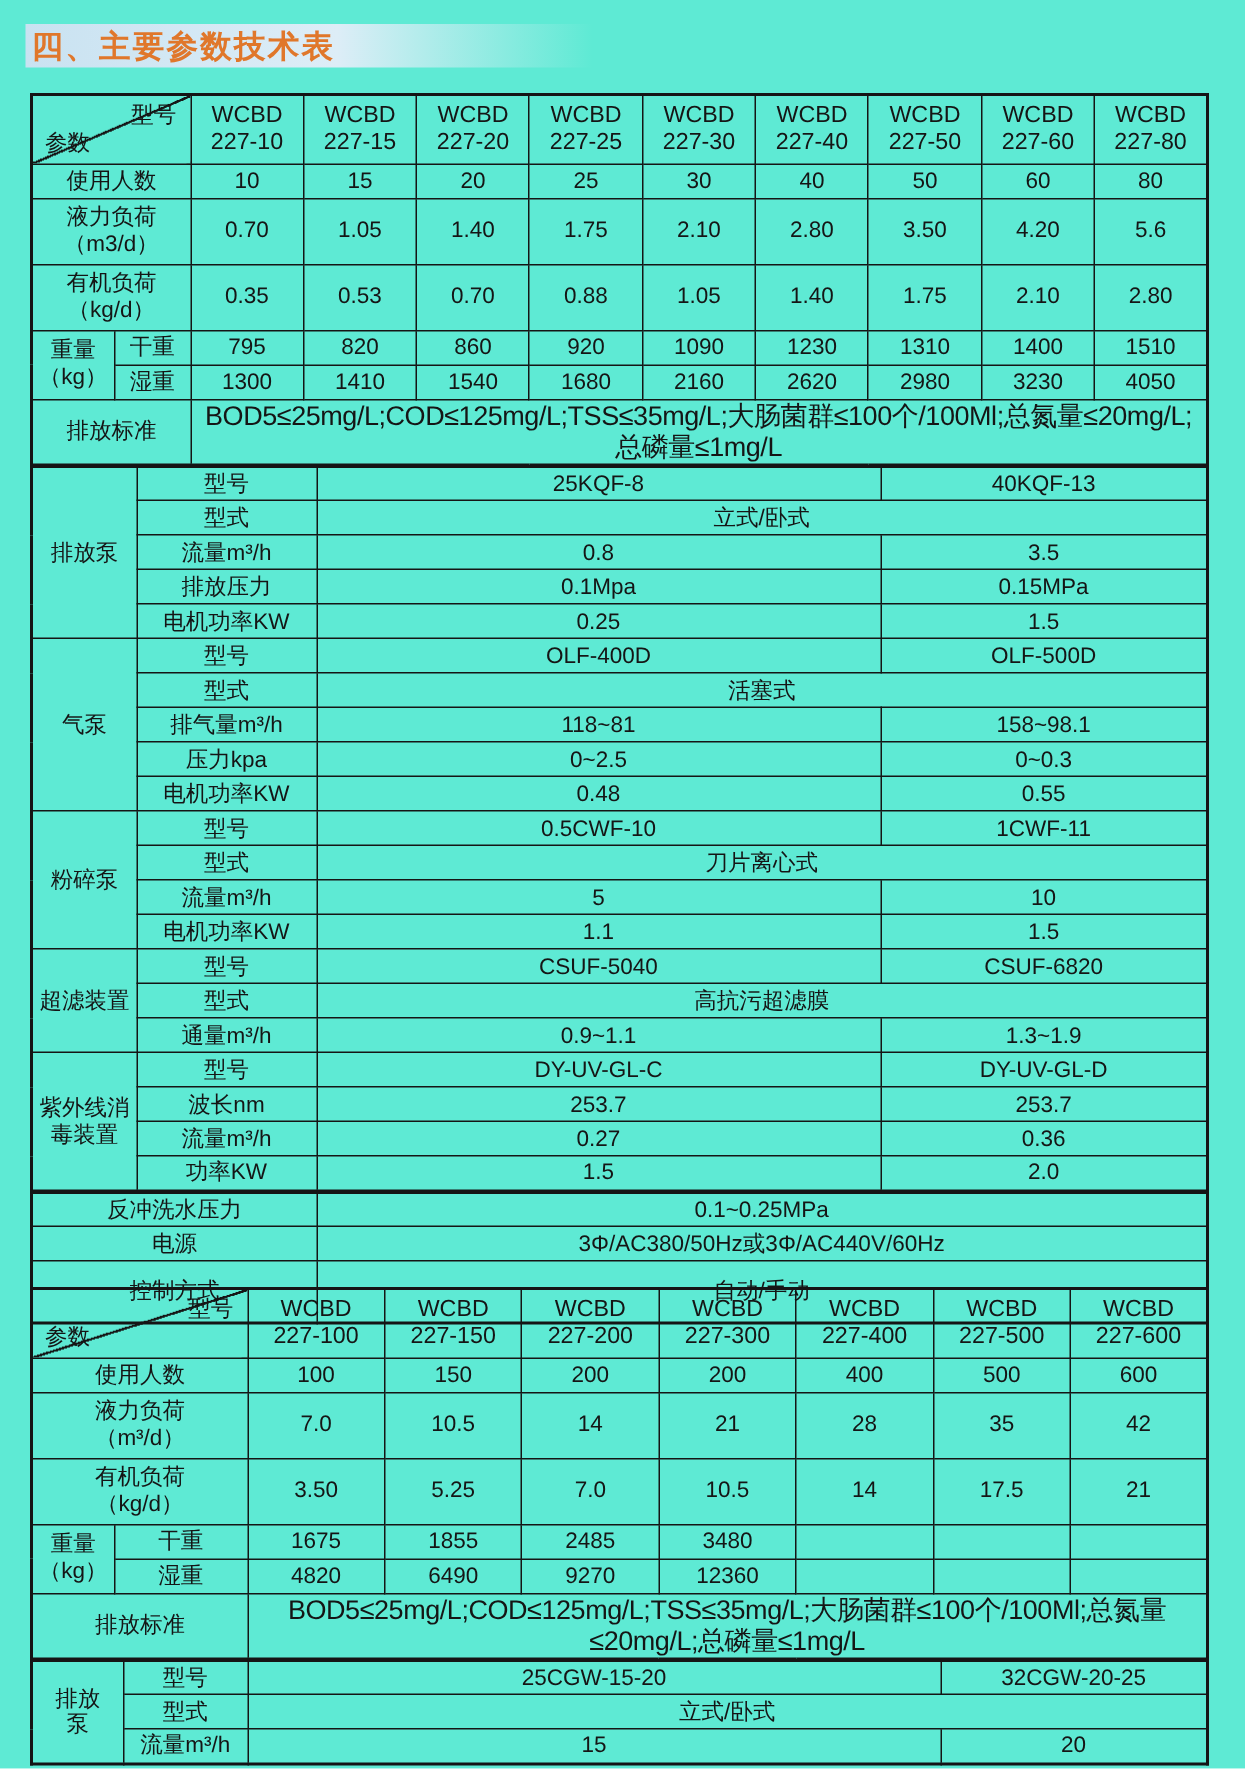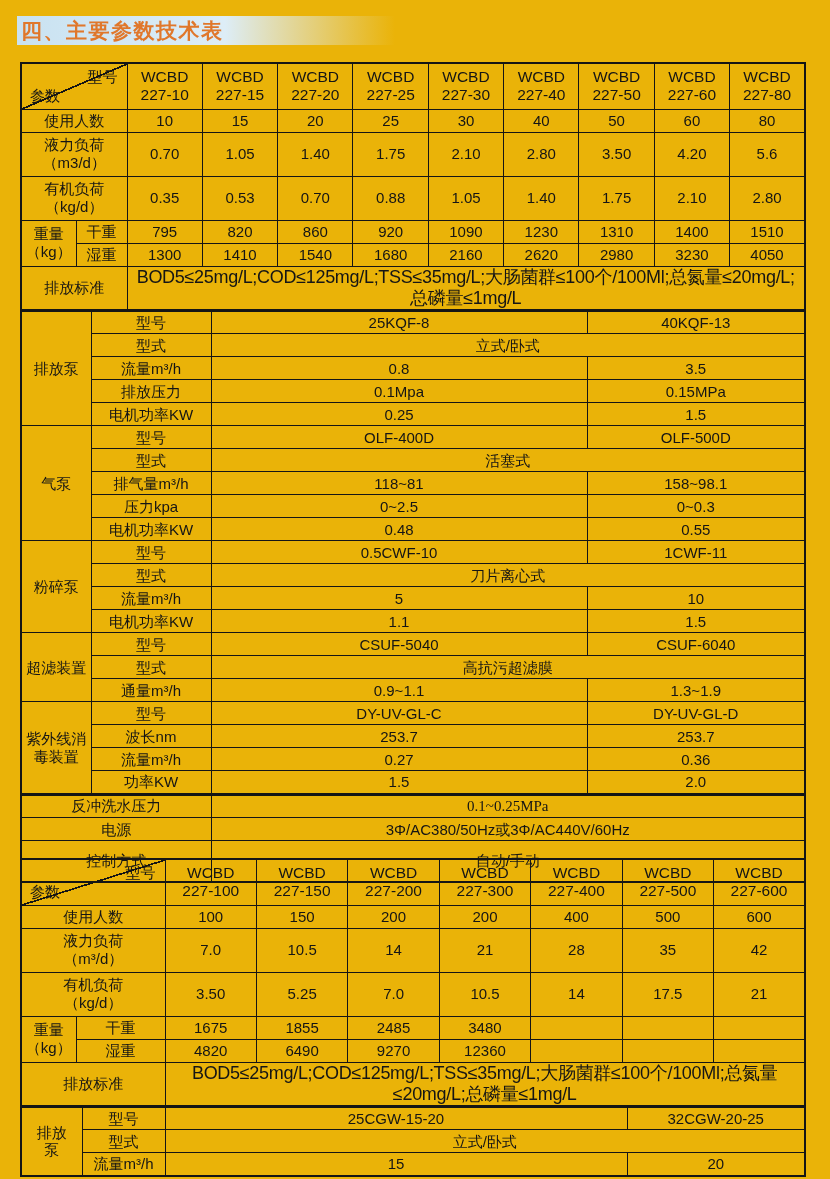--- a/index.html
+++ b/index.html
@@ -2,21 +2,21 @@
 <html><head>
 <meta charset="utf-8">
 <style>
   html,body{margin:0;padding:0;background:#ffffff;}
   body{
     width:830px;height:1179px;
     font-family:"Liberation Sans",sans-serif;
     color:#151515;
     position:relative;
   }
-  .page{position:relative;width:830px;height:1179px;background:#eab308;overflow:hidden;}
+  .page{position:relative;width:830px;height:1179px;background:#5eead4;overflow:hidden;}
 
   .title-banner{
     position:absolute;left:17px;top:16px;width:378px;height:29px;
     background:linear-gradient(to right,#c9e2f1 0%,#ddedf7 55%,rgba(255,255,255,0) 100%);
     display:flex;align-items:center;
   }
   .title-banner span{
     color:#e0772b;font-size:21px;font-weight:bold;letter-spacing:1.5px;
     padding-left:4px;white-space:nowrap;
   }
@@ -240,21 +240,21 @@
           </tr>
           <tr style="height: 23px;">
             <td class="lbl">电机功率KW</td>
             <td>1.1</td>
             <td>1.5</td>
           </tr>
           <tr style="height: 23px;">
             <td rowspan="3" class="lbl pre">超滤装置</td>
             <td class="lbl">型号</td>
             <td>CSUF-5040</td>
-            <td>CSUF-6040</td>
+            <td>CSUF-6820</td>
           </tr>
           <tr style="height: 23px;">
             <td class="lbl">型式</td>
             <td colspan="2">高抗污超滤膜</td>
           </tr>
           <tr style="height: 23px;">
             <td class="lbl">通量m³/h</td>
             <td>0.9~1.1</td>
             <td>1.3~1.9</td>
           </tr>
@@ -281,21 +281,21 @@
             <td>2.0</td>
           </tr>
         </tbody>
       </table>
       <table>
         <colgroup>
           <col style="width: 190px;">
           <col style="width: 594px;">
         </colgroup>
         <tbody>
-          <tr style="height: 23px; font-family: Liberation Serif, serif;">
+          <tr style="height: 23px;">
             <td class="lbl">反冲洗水压力</td>
             <td>0.1~0.25MPa</td>
           </tr>
           <tr style="height: 23px;">
             <td class="lbl">电源</td>
             <td>3Φ/AC380/50Hz或3Φ/AC440V/60Hz</td>
           </tr>
           <tr style="height: 41px;">
             <td class="lbl">控制方式</td>
             <td>自动/手动</td>

